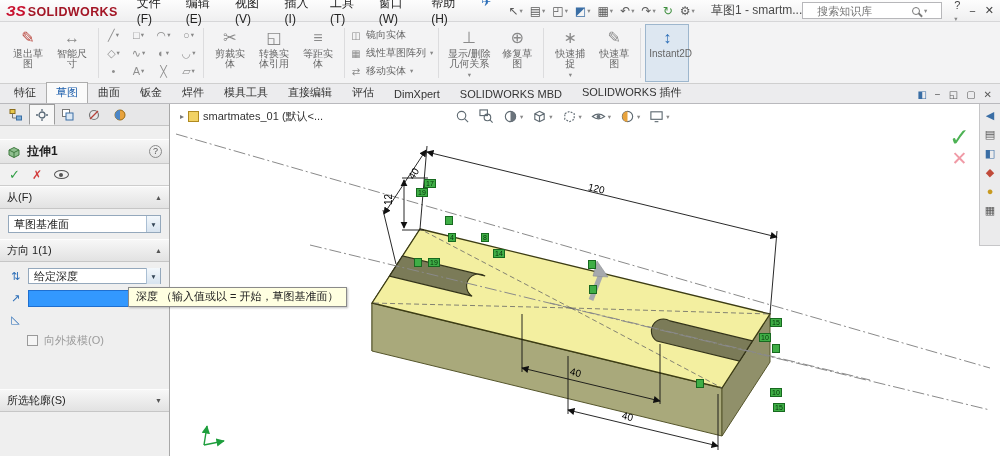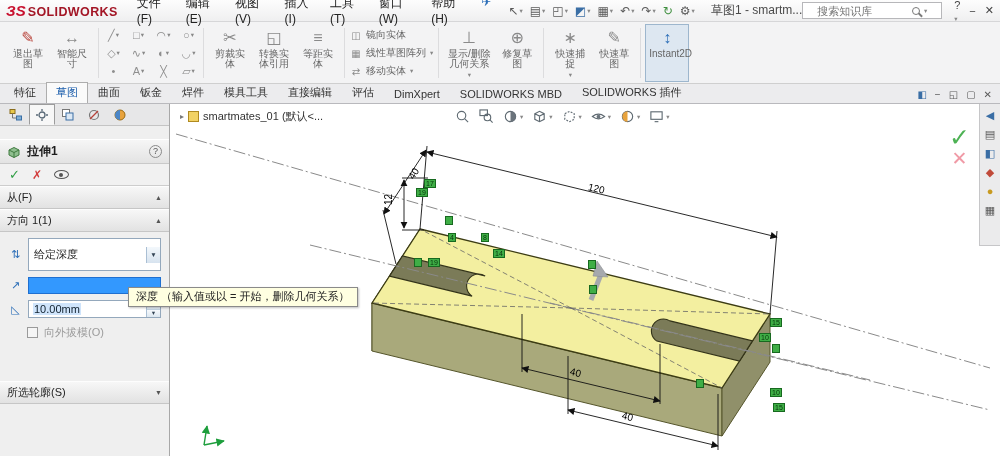--- a/index.html
+++ b/index.html
@@ -58,21 +58,21 @@
   .pm-actions { display:flex; align-items:center; gap:12px; padding:3px 9px; background:#f1f1f1; border-bottom:1px solid #cdcdcd; }
   .ok-small { color:#2f9e44; font-weight:bold; font-size:13px; }
   .cancel-small { color:#d23b3b; font-weight:bold; font-size:12px; }
   .eye { width:15px; height:9px; border:1.4px solid #555; border-radius:50% / 50%; position:relative; }
   .eye::after { content:""; position:absolute; left:4.5px; top:1.5px; width:4px; height:4px; border-radius:50%; background:#555; }
   .sec-h { display:flex; align-items:center; gap:5px; padding:3px 7px; background:linear-gradient(#f7f7f7,#e2e2e2); border-top:1px solid #fdfdfd; border-bottom:1px solid #c6c6c6; color:#222; }
   .sec-h .chev { margin-left:auto; font-size:7px; color:#555; }
   .sec-b { padding:6px 8px; display:flex; flex-direction:column; gap:6px; }
   .frow { display:flex; align-items:center; gap:5px; }
   .ficon { width:15px; text-align:center; color:#2d6fb8; font-size:11px; flex-shrink:0; }
-  .combo { flex:1; display:flex; align-items:center; background:#fff; border:1px solid #94a8bc; height:33px; padding-left:5px; }
+  .combo { flex:1; display:flex; align-items:center; background:#fff; border:1px solid #94a8bc; height:16px; padding-left:5px; }
   .combo .cv { flex:1; font-size:11px; color:#222; }
   .combo .dd { width:14px; height:16px; display:flex; align-items:center; justify-content:center; font-size:6.5px; color:#345; background:linear-gradient(#f3f8fc,#d7e3ef); border-left:1px solid #aabfd4; }
   .bluefield { flex:1; height:17px; background:#3398fe; border:1px solid #1f6fd0; }
   .spin { flex:1; display:flex; align-items:center; border:1px solid #94a8bc; background:#fff; height:18px; }
   .spin .sval { flex:1; padding-left:4px; }
   .spin .sval span { background:#cfe4fb; color:#10202e; padding:0 1px; }
   .spin-btns { width:14px; height:16px; display:flex; flex-direction:column; border-left:1px solid #aabfd4; }
   .spin-btn { flex:1; display:flex; align-items:center; justify-content:center; font-size:5.5px; color:#345; background:linear-gradient(#f6f9fc,#dde7f0); }
   .spin-btn + .spin-btn { border-top:1px solid #c2d2e0; }
   .chkrow { display:flex; align-items:center; gap:6px; padding:1px 20px 7px 27px; color:#9b9b9b; }
@@ -307,46 +307,45 @@
       <div class="pm-actions">
         <span class="ok-small">✓</span>
         <span class="cancel-small">✗</span>
         <span class="eye"></span>
       </div>
 
       <div class="sec-h">
         <span>从(F)</span>
         <span class="chev">▲</span>
       </div>
+      <div class="sec-b">
+        <div class="combo">
+          <span class="cv">草图基准面</span>
+          <span class="dd">▼</span>
+        </div>
+      </div>
 
       <div class="sec-h">
         <span>方向 1(1)</span>
         <span class="chev">▲</span>
       </div>
       <div class="sec-b">
         <div class="frow">
           <span class="ficon">⇅</span>
           <div class="combo">
             <span class="cv">给定深度</span>
             <span class="dd">▼</span>
           </div>
         </div>
         <div class="frow">
           <span class="ficon">↗</span>
           <div class="bluefield"></div>
         </div>
         <div class="frow">
           <span class="ficon">◺</span>
-          <div class="spin">
-            <span class="sval"><span>10.00mm</span></span>
-            <span class="spin-btns">
-              <span class="spin-btn">▲</span>
-              <span class="spin-btn">▼</span>
-            </span>
-          </div>
         </div>
       </div>
       <div class="chkrow">
         <span class="chk"></span>
         <span>向外拔模(O)</span>
       </div>
 
       <div class="sec-gap"></div>
 
       <div style="height:8px;"></div>
@@ -509,15 +508,15 @@
       <div class="mk" style="left:419px; top:181px;"></div>
       <div class="mk" style="left:600px; top:214px;">15</div>
       <div class="mk" style="left:589px; top:229px;">10</div>
       <div class="mk" style="left:602px; top:240px;"></div>
       <div class="mk" style="left:526px; top:275px;"></div>
       <div class="mk" style="left:600px; top:284px;">10</div>
       <div class="mk" style="left:603px; top:299px;">15</div>
     </div>
   </div>
 
-  <div class="tooltip">深度 （输入值或以 = 开始，删除几何关系）</div>
+  <div class="tooltip">深度 （输入值或以 = 开始，草图基准面）</div>
 
 </div>
 
 </body></html>

